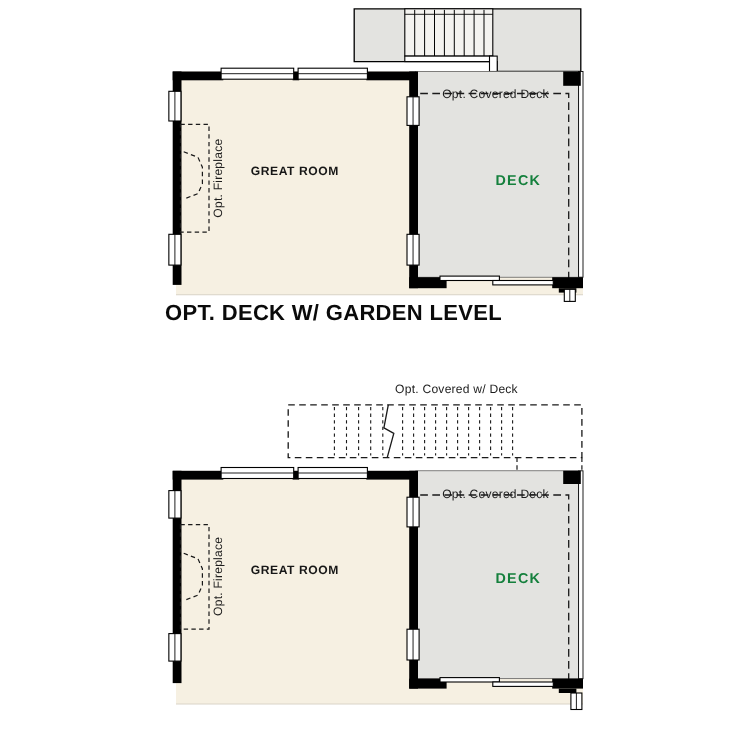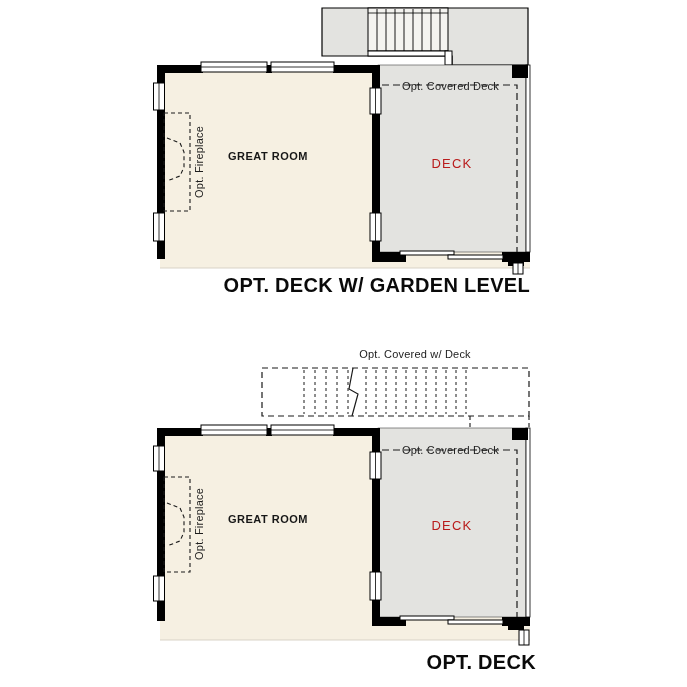--- a/index.html
+++ b/index.html
@@ -19,24 +19,24 @@
   svg.linework { position:absolute; left:0; top:0; display:block; }
   .overlay { position:absolute; left:0; top:0; width:687px; height:687px; }
   .lbl { position:absolute; white-space:nowrap; color:#1c1c1c; }
   .lbl.small { font-size:11px; letter-spacing:0.2px; }
   .lbl.center { text-align:center; }
   .lbl.room-big {
     font-size:11px; font-weight:bold; letter-spacing:0.5px;
     line-height:21px; white-space:normal; color:#171717;
   }
   .lbl.room-med {
-    font-size:13px; font-weight:normal; letter-spacing:1.2px; color:#b91c1c;
+    font-size:13px; font-weight:bold; letter-spacing:1.2px; color:#15803d;text-align:right;
   }
   .caption {
-    position:absolute; text-align:right;
+    position:absolute; text-align:left;
     font-size:20px; font-weight:bold; letter-spacing:0.3px; color:#0a0a0a;
   }
   .vtext-wrap { position:absolute; display:flex; align-items:center; justify-content:center; }
   .vtext-wrap span {
     writing-mode:vertical-rl;
     transform:rotate(180deg);
     font-size:11px; letter-spacing:0.2px; color:#1c1c1c;
     white-space:nowrap;
   }
 </style>
@@ -209,16 +209,15 @@
     <div class="lbl small center" style="left:383px; top:444px; width:135px;">Opt. Covered Deck</div>
 
     <div class="lbl room-big center" style="left:227px; top:509px; width:82px;">GREAT ROOM</div>
 
     <div class="lbl room-med center" style="left:412px; top:518px; width:80px;">DECK</div>
 
     <div class="vtext-wrap" style="left:191px; top:475px; width:16px; height:98px;">
       <span>Opt. Fireplace</span>
     </div>
 
-    <div class="caption" style="left:150px; top:651px; width:386px;">OPT. DECK</div>
   </div>
 
 </div>
 
 </body></html>

